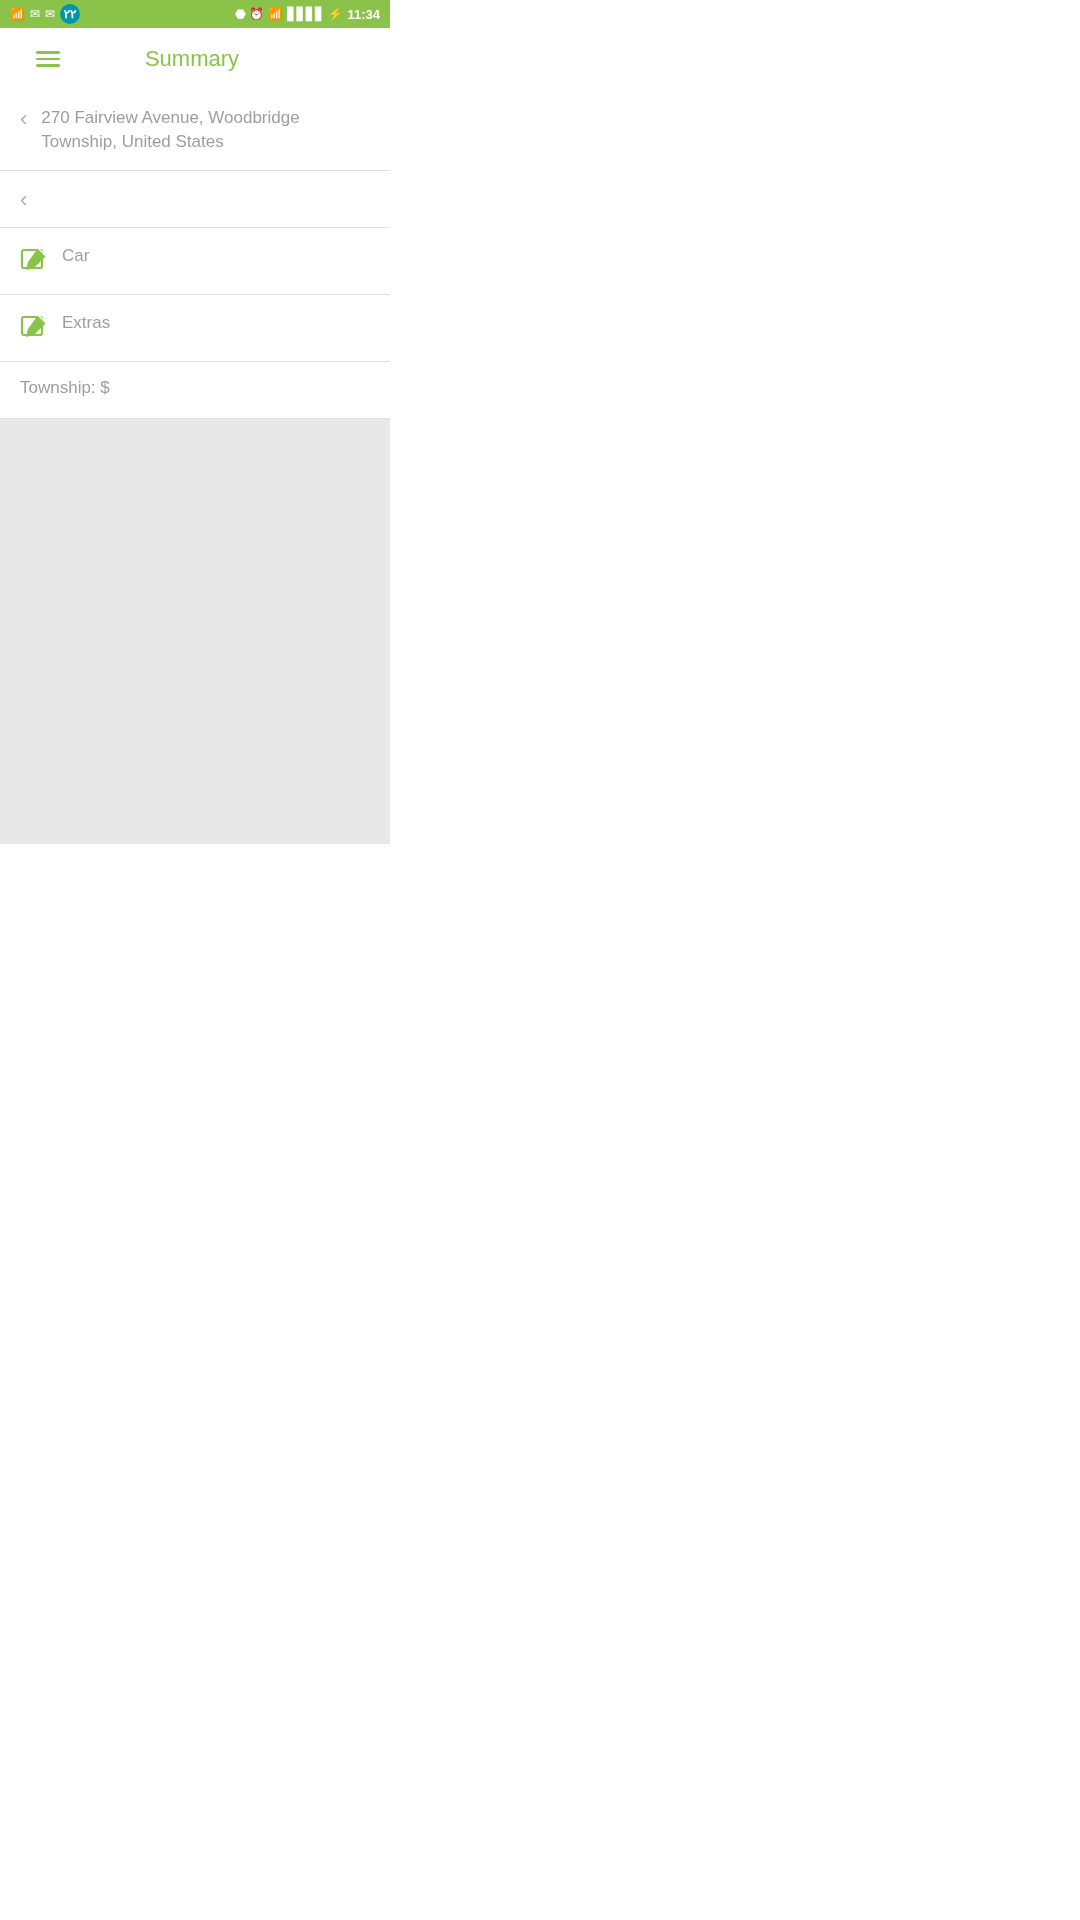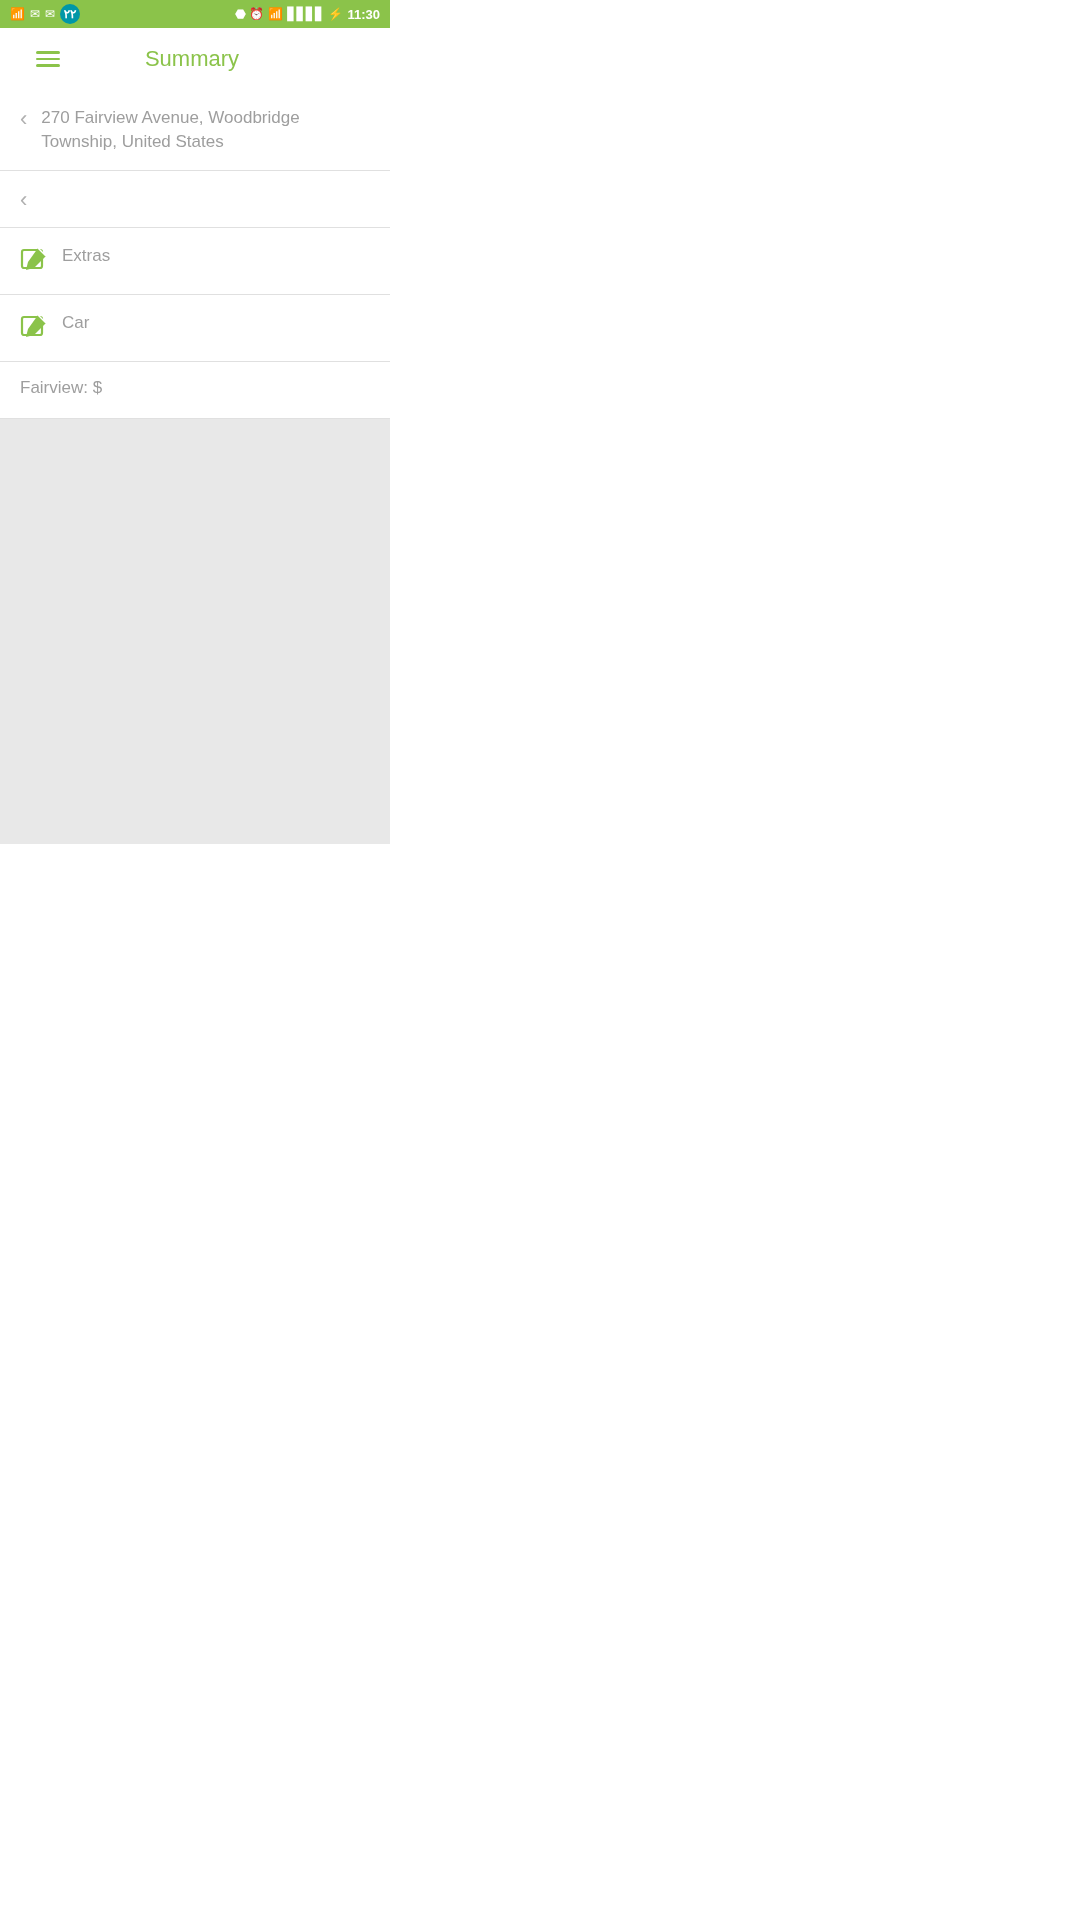--- a/index.html
+++ b/index.html
@@ -171,21 +171,21 @@
       <span class="status-icon">✉</span>
       <span class="status-icon">✉</span>
       <span class="notification-badge">٢٢</span>
     </div>
     <div class="status-right">
       <span class="status-icon">⬣</span>
       <span class="status-icon">⏰</span>
       <span class="status-icon">📶</span>
       <span class="status-icon">▋▋▋▋</span>
       <span class="status-icon">⚡</span>
-      <span>11:30</span>
+      <span>11:34</span>
     </div>
   </div>
 
   <div class="header">
     <div class="menu-icon">
       <div class="menu-line"></div>
       <div class="menu-line"></div>
       <div class="menu-line"></div>
     </div>
     <div class="header-title">Summary</div>
@@ -209,36 +209,36 @@
 
 
       <div class="row">
         <div class="row-icon">
           <svg class="edit-icon-svg" viewBox="0 0 28 28" fill="none">
             <rect x="2" y="4" width="20" height="18" rx="2" stroke="#8bc34a" stroke-width="2.2" fill="none"></rect>
             <path d="M18 2 L26 10 L14 22 L6 24 L8 16 Z" fill="#8bc34a" stroke="none"></path>
             <path d="M18 2 L26 10" stroke="#fff" stroke-width="1.5"></path>
           </svg>
         </div>
-        <span class="row-text">Extras</span>
+        <span class="row-text">Car</span>
       </div>
 
       <div class="row">
         <div class="row-icon">
           <svg class="edit-icon-svg" viewBox="0 0 28 28" fill="none">
             <rect x="2" y="4" width="20" height="18" rx="2" stroke="#8bc34a" stroke-width="2.2" fill="none"></rect>
             <path d="M18 2 L26 10 L14 22 L6 24 L8 16 Z" fill="#8bc34a" stroke="none"></path>
             <path d="M18 2 L26 10" stroke="#fff" stroke-width="1.5"></path>
           </svg>
         </div>
-        <span class="row-text">Car</span>
+        <span class="row-text">Extras</span>
       </div>
 
       <div class="estimate-row">
-        <span class="estimate-text">Fairview: $</span>
+        <span class="estimate-text">Township: $</span>
       </div>
 
     </div>
 
     <div class="gray-area"></div>
 
   </div>
 
 </div>
 

